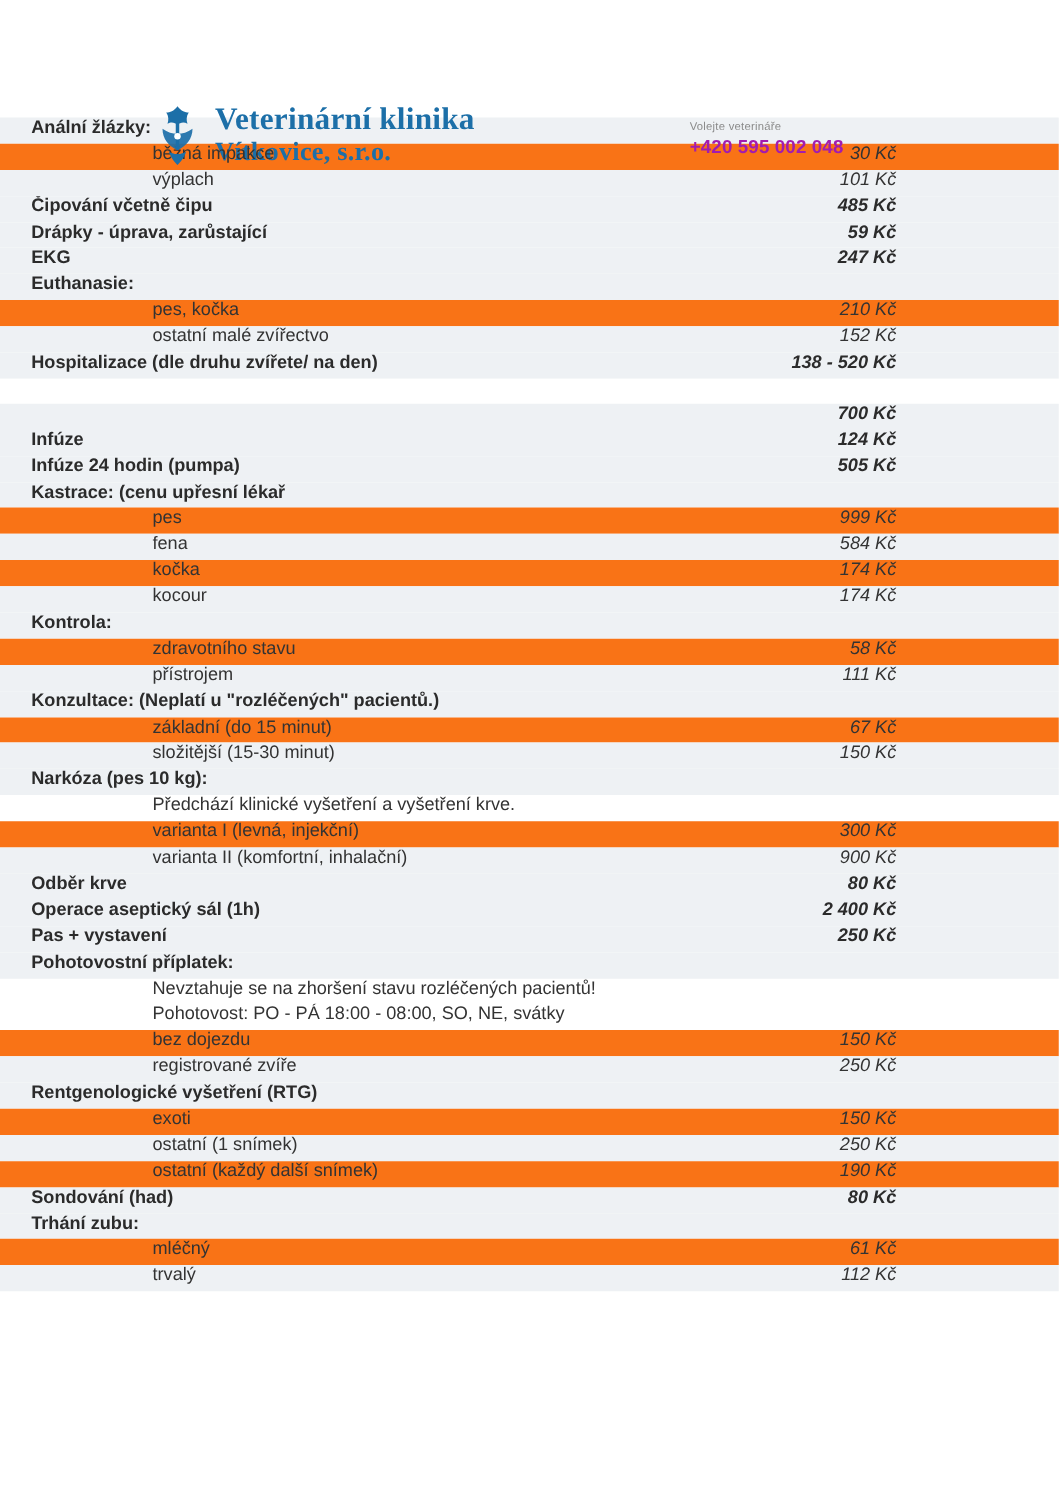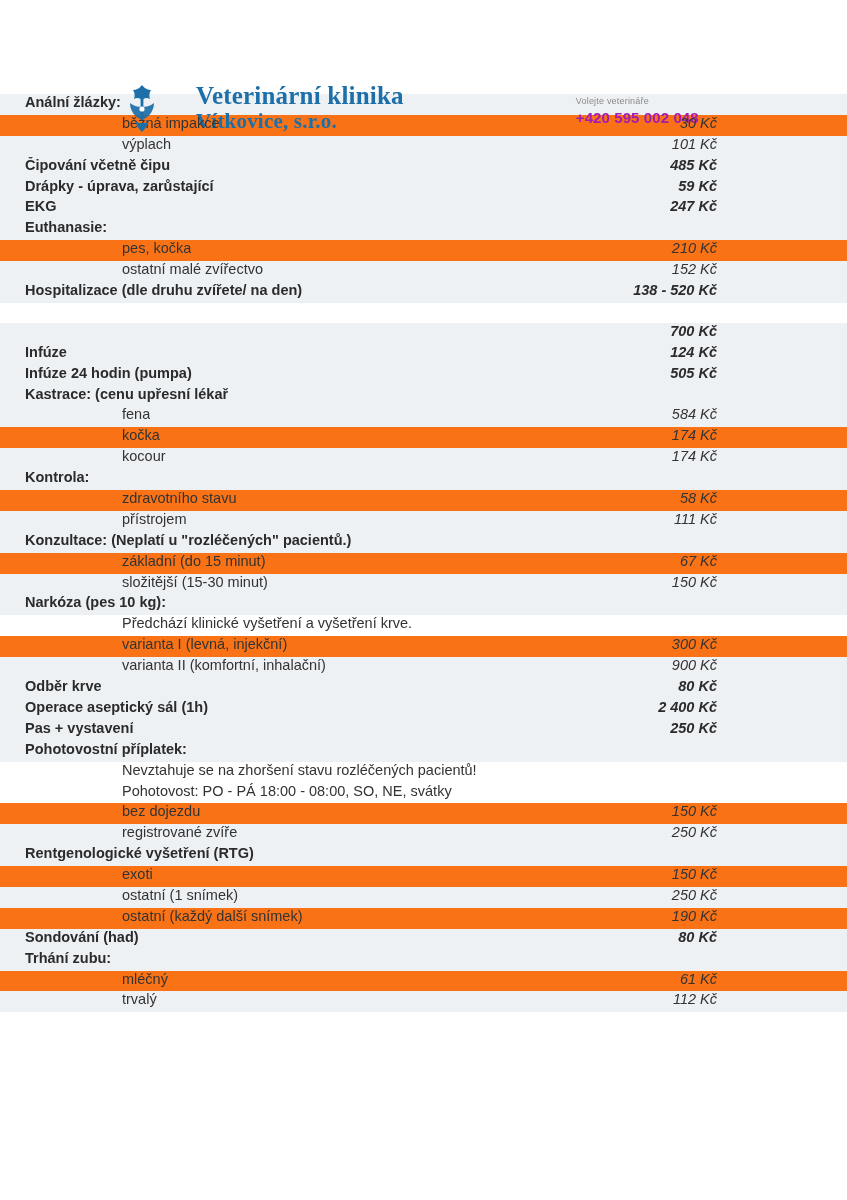--- a/index.html
+++ b/index.html
@@ -44,21 +44,20 @@
     margin-right: 8px;
   }
   .logo-text {
     line-height: 1.12;
   }
   .logo-line1, .logo-line2 {
     font-family: "Liberation Serif", serif;
     color: #1c6fa8;
     font-weight: bold;
     letter-spacing: .2px;
-    margin-left: 24px;
   }
   .logo-line1 { font-size: 25px; }
   .logo-line2 { font-size: 21px; }
 
   .contact-block {
     margin-left: 172px;
     padding-top: 14px;
     text-align: left;
   }
   .contact-label {
@@ -208,20 +207,24 @@
         <span class="price">124 Kč</span>
       </div>
       <div class="row head">
         <span class="label">Infúze 24 hodin (pumpa)</span>
         <span class="price">505 Kč</span>
       </div>
       <div class="row head">
         <span class="label">Kastrace: (cenu upřesní lékař</span>
         <span class="price"></span>
       </div>
+      <div class="row plain">
+        <span class="label">pes</span>
+        <span class="price">999 Kč</span>
+      </div>
       <div class="row alt">
         <span class="label">fena</span>
         <span class="price">584 Kč</span>
       </div>
       <div class="row plain">
         <span class="label">kočka</span>
         <span class="price">174 Kč</span>
       </div>
       <div class="row alt">
         <span class="label">kocour</span>

